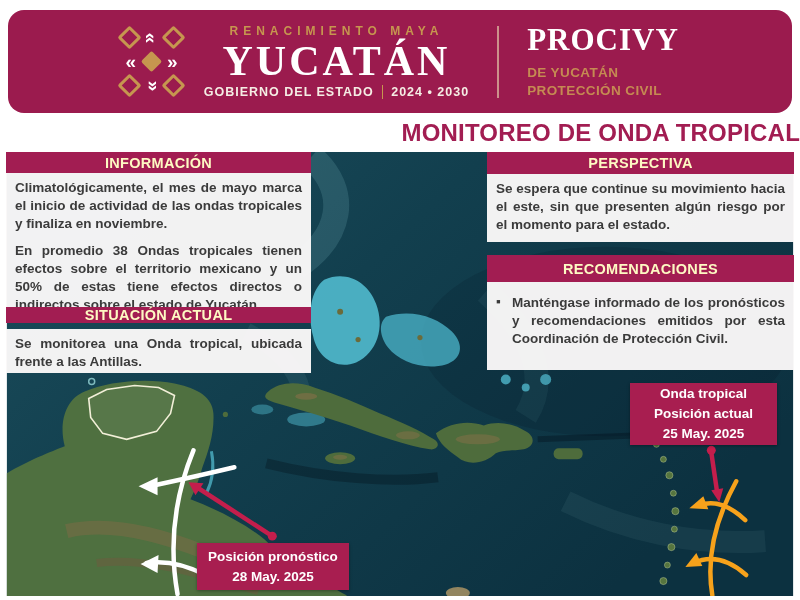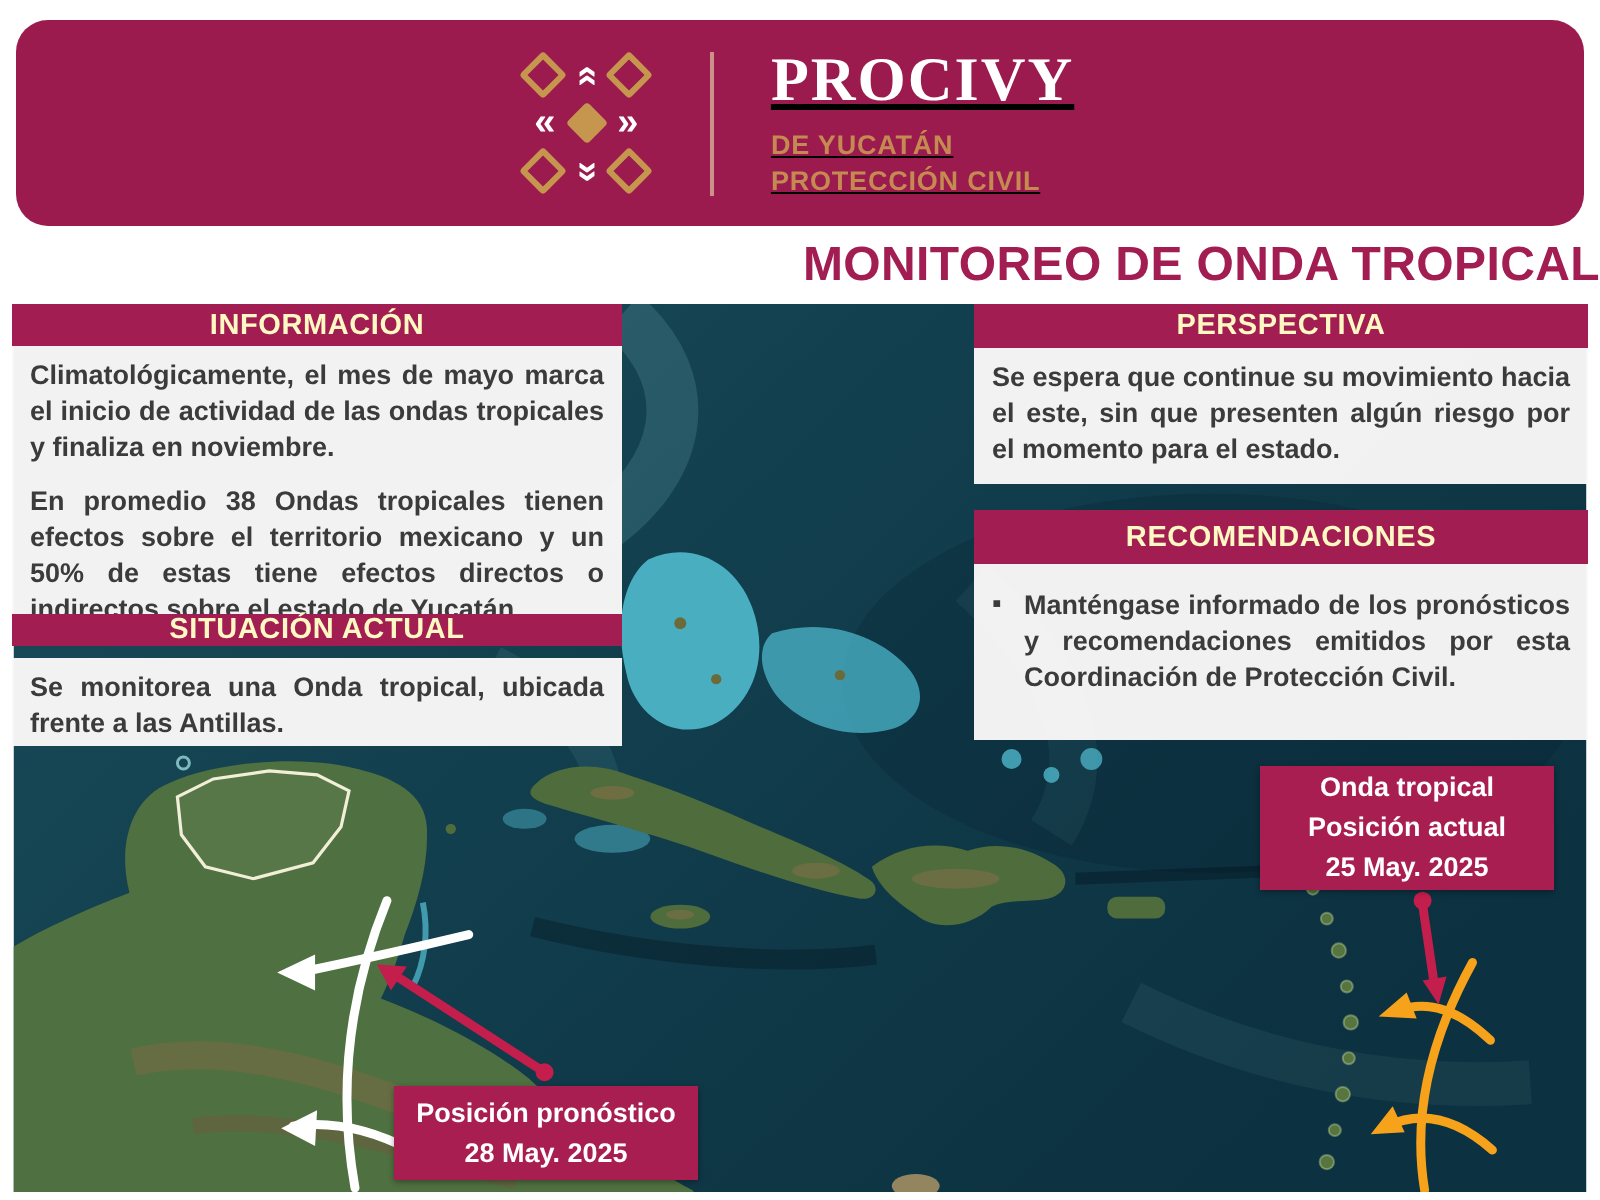--- a/index.html
+++ b/index.html
@@ -23,21 +23,21 @@
   .brand-block{display:flex;flex-direction:column;align-items:center;}
   .brand-tagline{color:#c6964f;font-size:12px;font-weight:bold;letter-spacing:5px;margin-bottom:2px;}
   .brand-name{
     color:#ffffff;font-family:"Liberation Serif", serif;font-weight:bold;
     font-size:42px;line-height:42px;letter-spacing:3px;
   }
   .brand-sub{display:flex;align-items:center;gap:8px;margin-top:3px;
     color:#f5ede4;font-size:12.5px;font-weight:bold;letter-spacing:1px;}
   .brand-sub .vr{width:1.5px;height:14px;background:#c6964f;}
   .hdr-divider{width:2px;height:72px;background:rgba(220,185,160,0.75);margin:0 10px;}
-  .agency-block{display:flex;flex-direction:column;text-decoration:underline;}
+  .agency-block{display:flex;flex-direction:column;}
   .agency-acronym{color:#ffffff;font-family:"Liberation Serif", serif;font-weight:bold;
     font-size:31px;line-height:32px;letter-spacing:1px;margin-bottom:8px;}
   .agency-lines{color:#c58a52;font-size:13.5px;font-weight:bold;line-height:1.3;letter-spacing:0.4px;}
   
   .title-band{
     position:absolute;left:0;top:113px;width:800px;height:39px;background:#ffffff;
     display:flex;align-items:center;justify-content:flex-end;
   }
   .page-title{color:#a21d52;font-size:24px;font-weight:bold;letter-spacing:0.2px;}
   
@@ -92,20 +92,29 @@
       </div>
       <div class="glyph-row">
         <span class="chev">«</span>
         <span class="dg solid"></span>
         <span class="chev">»</span>
       </div>
       <div class="glyph-row">
         <span class="dg"></span>
         <span class="chev down">«</span>
         <span class="dg"></span>
+      </div>
+    </div>
+    <div class="brand-block">
+      <div class="brand-tagline">RENACIMIENTO MAYA</div>
+      <div class="brand-name">YUCATÁN</div>
+      <div class="brand-sub">
+        <span>GOBIERNO DEL ESTADO</span>
+        <span class="vr"></span>
+        <span>2024 • 2030</span>
       </div>
     </div>
     <div class="hdr-divider"></div>
     <div class="agency-block">
       <div class="agency-acronym">PROCIVY</div>
       <div class="agency-lines">
         <div>DE YUCATÁN</div>
         <div>PROTECCIÓN CIVIL</div>
       </div>
     </div>

